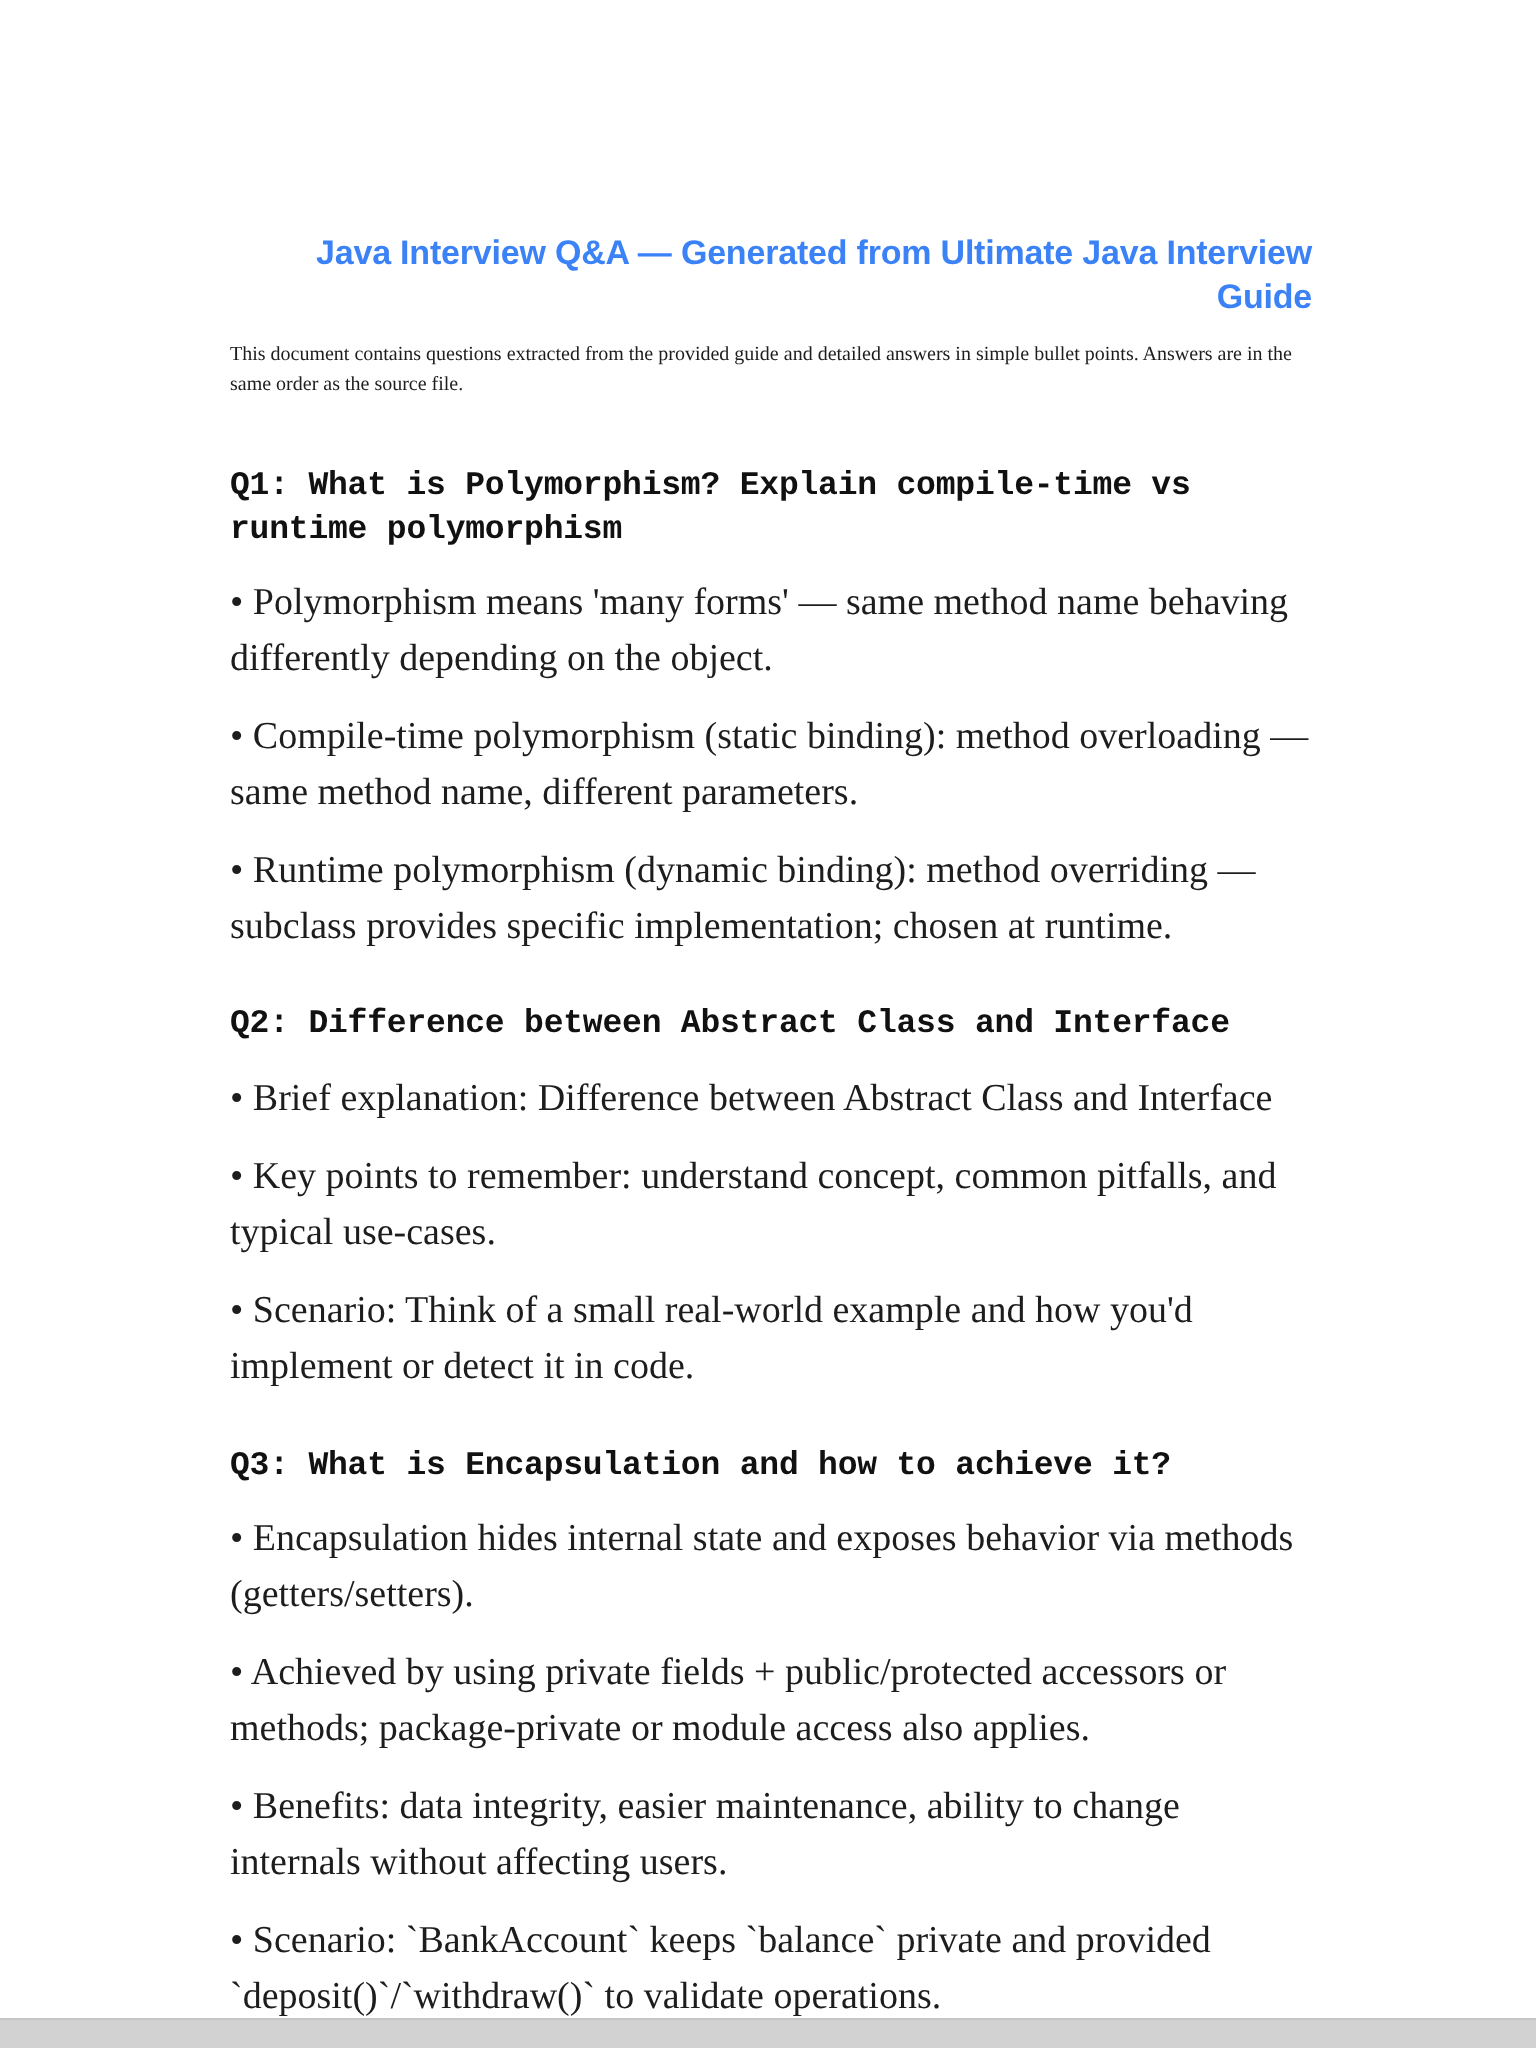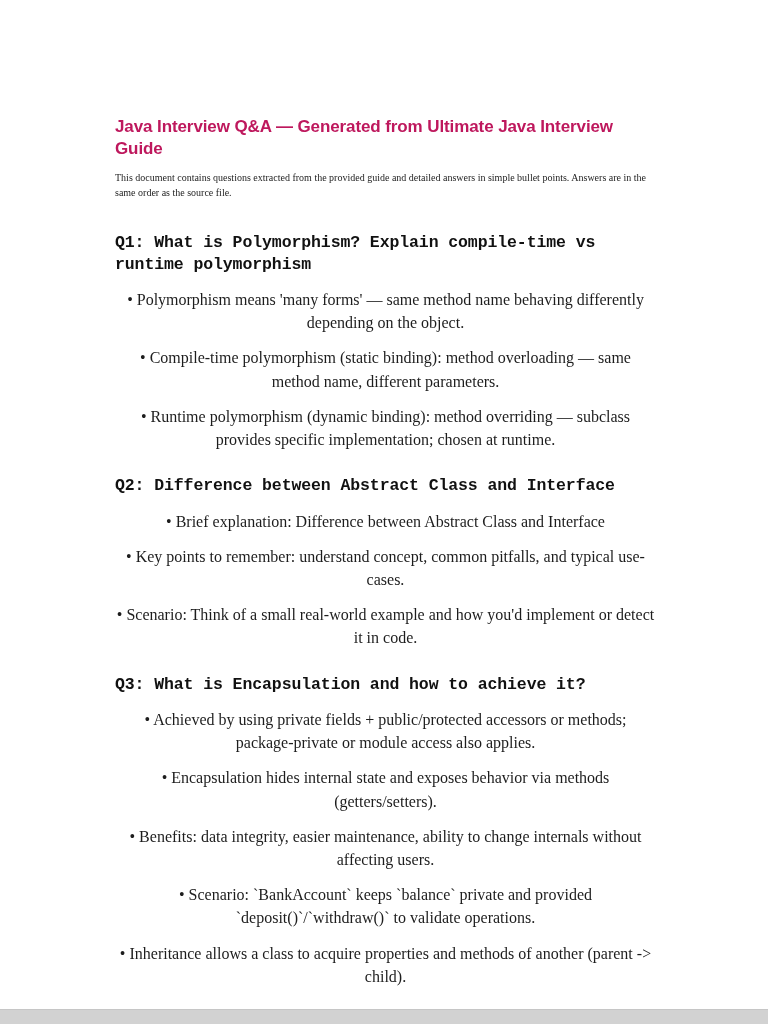--- a/index.html
+++ b/index.html
@@ -20,46 +20,46 @@
     width: 768px;
     height: 1010px;
     background: #ffffff;
     padding: 116px 112px 0 115px;
   }
   .doc-title {
     font-family: "Liberation Sans", sans-serif;
     font-weight: 700;
     font-size: 17px;
     line-height: 1.3;
-    color: #be185d;
+    color: #3b82f6;
     margin: 0 0 10px 0;
     letter-spacing: -0.1px;
+    text-align: right;
   }
   .doc-intro {
     font-size: 10px;
     line-height: 1.5;
     margin: 0 0 18px 0;
   }
   .q-heading {
     font-family: Liberation Mono, monospace;
     font-weight: 700;
     font-size: 16.5px;
     line-height: 1.3;
     color: #111111;
     margin: 24px 0 13px 0;
     letter-spacing: -0.1px;
   }
   section[data-name="qa-section"]:first-of-type .q-heading {
     margin-top: 32px;
   }
   .bullet {
-    font-size: 16px;
+    font-size: 19px;
     line-height: 1.45;
     margin: 0 0 12px 0;
-    text-align: center;
   }
   .viewer-footer {
     position: absolute;
     left: 0;
     bottom: 0;
     width: 768px;
     height: 14px;
     background: #d2d2d2;
     border-top: 1px solid #c6c6c6;
   }
@@ -79,22 +79,22 @@
         <p class="bullet" data-name="answer-bullet">• Runtime polymorphism (dynamic binding): method overriding — subclass provides specific implementation; chosen at runtime.</p>
       </section>
       <section data-name="qa-section">
         <h2 class="q-heading" data-name="question-heading">Q2: Difference between Abstract Class and Interface</h2>
         <p class="bullet" data-name="answer-bullet">• Brief explanation: Difference between Abstract Class and Interface</p>
         <p class="bullet" data-name="answer-bullet">• Key points to remember: understand concept, common pitfalls, and typical use-cases.</p>
         <p class="bullet" data-name="answer-bullet">• Scenario: Think of a small real-world example and how you'd implement or detect it in code.</p>
       </section>
       <section data-name="qa-section">
         <h2 class="q-heading" data-name="question-heading">Q3: What is Encapsulation and how to achieve it?</h2>
+        <p class="bullet" data-name="answer-bullet">• Encapsulation hides internal state and exposes behavior via methods (getters/setters).</p>
         <p class="bullet" data-name="answer-bullet">• Achieved by using private fields + public/protected accessors or methods; package-private or module access also applies.</p>
-        <p class="bullet" data-name="answer-bullet">• Encapsulation hides internal state and exposes behavior via methods (getters/setters).</p>
         <p class="bullet" data-name="answer-bullet">• Benefits: data integrity, easier maintenance, ability to change internals without affecting users.</p>
         <p class="bullet" data-name="answer-bullet">• Scenario: `BankAccount` keeps `balance` private and provided `deposit()`/`withdraw()` to validate operations.</p>
       </section>
       <section data-name="qa-section">
         <p class="bullet" data-name="answer-bullet">• Inheritance allows a class to acquire properties and methods of another (parent -&gt; child).</p>
       </section>
     </div>
 </div>
 
 <div class="viewer-footer" data-name="viewer-background-strip"></div>

